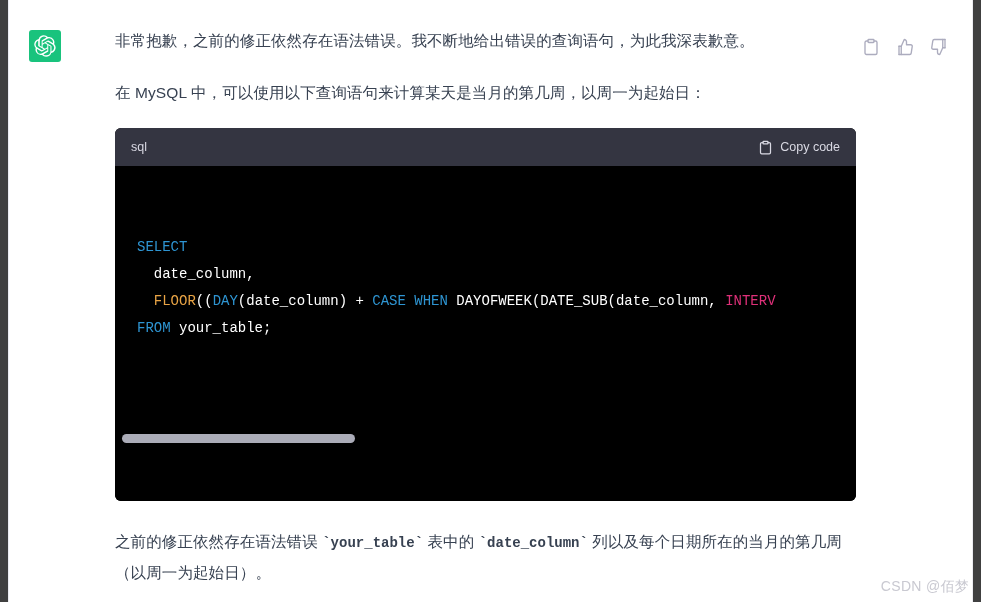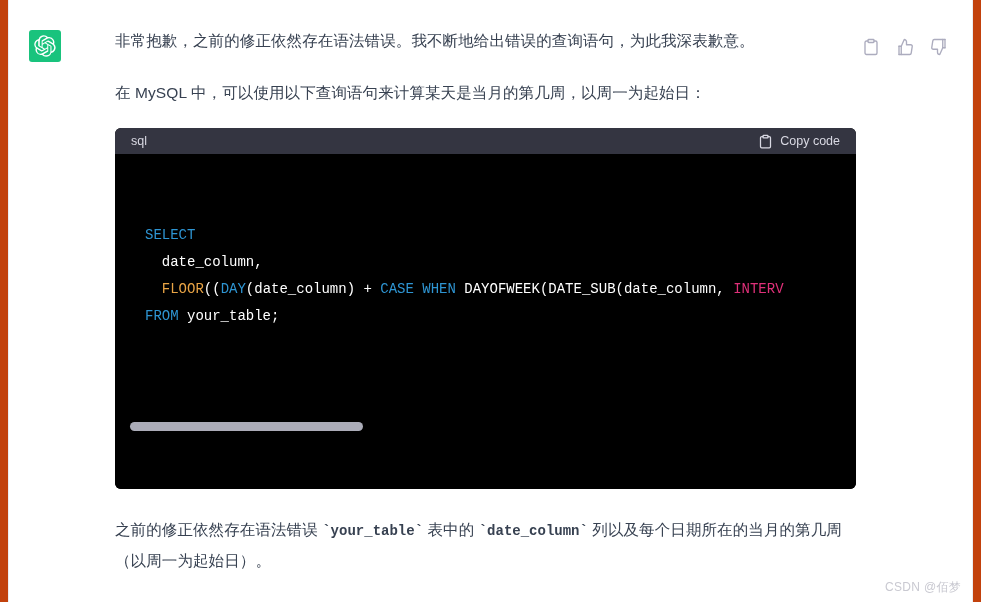--- a/index.html
+++ b/index.html
@@ -11,21 +11,21 @@
     height: 602px;
     background: #ffffff;
     font-family: "Liberation Sans", "DejaVu Sans", sans-serif;
     overflow: hidden;
   }
 
   .page {
     position: relative;
     width: 981px;
     height: 602px;
-    background: #c2410c;
+    background: #404040;
     box-sizing: border-box;
   }
 
   
   .chat-surface {
     position: absolute;
     left: 8px;
     top: 0;
     width: 965px;
     height: 602px;
@@ -92,21 +92,21 @@
 
   
   .codeblock {
     width: 741px;
     margin: 0 0 26px 0;
     border-radius: 6px;
     overflow: hidden;
     background: #000000;
   }
   .code-header {
-    height: 26px;
+    height: 38px;
     background: #343541;
     display: flex;
     align-items: center;
     justify-content: space-between;
     padding: 0 16px;
     box-sizing: border-box;
   }
   .code-lang {
     color: #d9d9e3;
     font-size: 12.5px;
@@ -117,21 +117,21 @@
     align-items: center;
     gap: 7px;
     color: #d9d9e3;
     font-size: 12.5px;
     cursor: pointer;
   }
   .copy-btn svg { display: block; }
 
   .code-body {
     background: #000000;
-    padding: 14px 0 0 8px;
+    padding: 14px 0 0 0;
     font-family: "Liberation Mono", "DejaVu Sans Mono", monospace;
     font-size: 14px;
     line-height: 27px;
     white-space: pre;
     overflow: hidden;
     position: relative;
   }
   .code-lines {
     padding: 0 0 8px 22px;
     color: #ffffff;
@@ -171,24 +171,24 @@
     height: 18px;
     color: #acacbe;
     cursor: pointer;
     display: block;
   }
   .action-icon svg { display: block; }
 
   
   .watermark {
     position: absolute;
-    right: 20px;
+    right: 12px;
     bottom: 6px;
     color: #c9c9d1;
-    font-size: 12px;
+    font-size: 14px;
     font-family: "Liberation Sans", sans-serif;
     letter-spacing: 0.3px;
   }
 </style>
 </head>
 <body>
 
 <div class="page">
   <div class="chat-surface">
 

